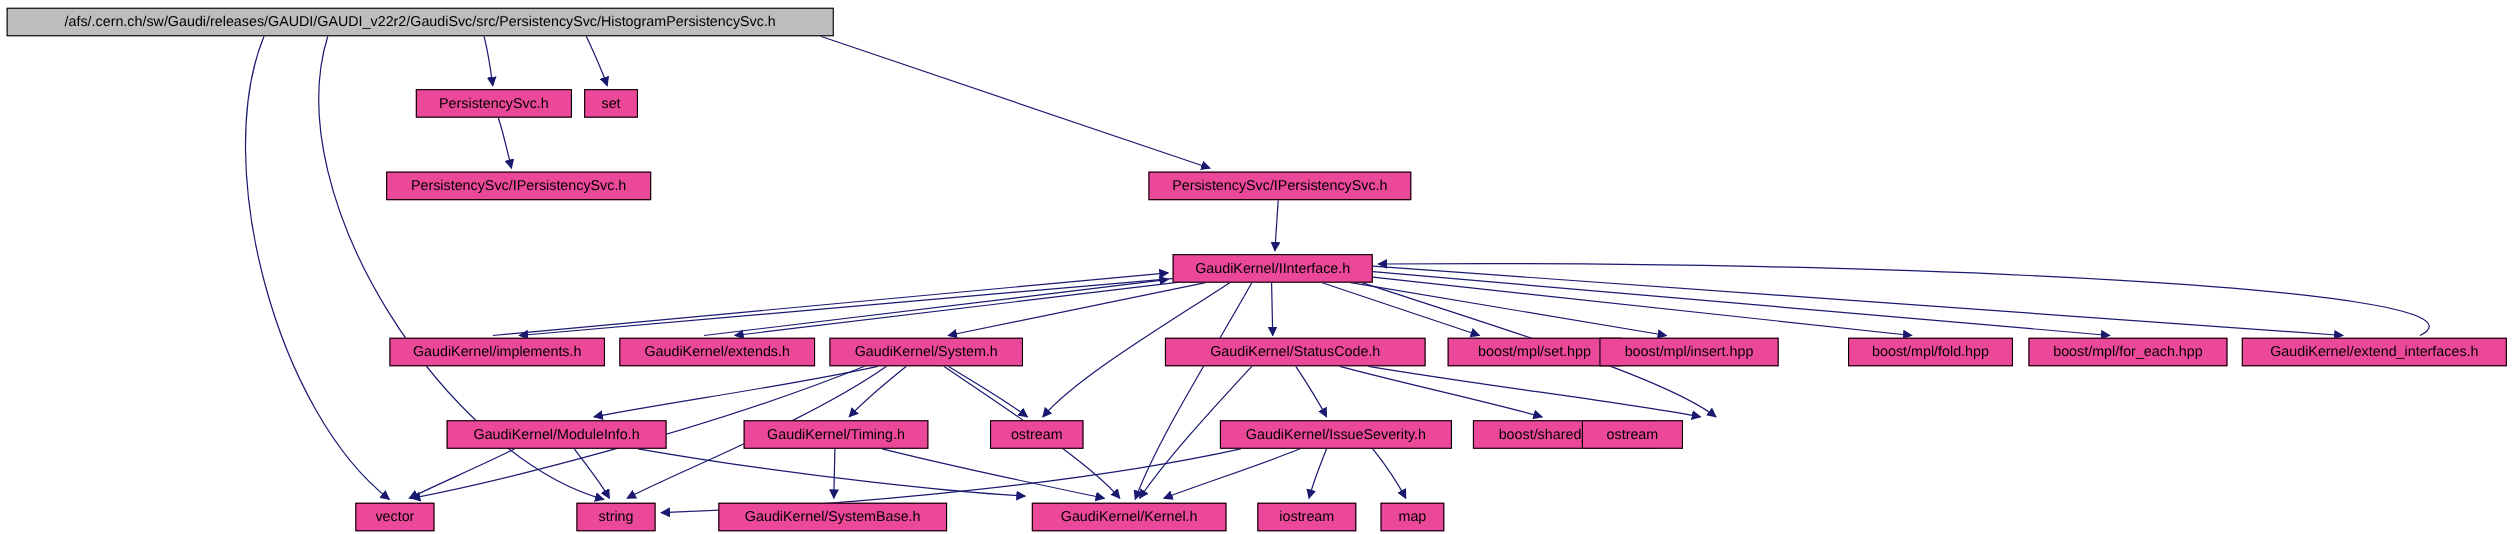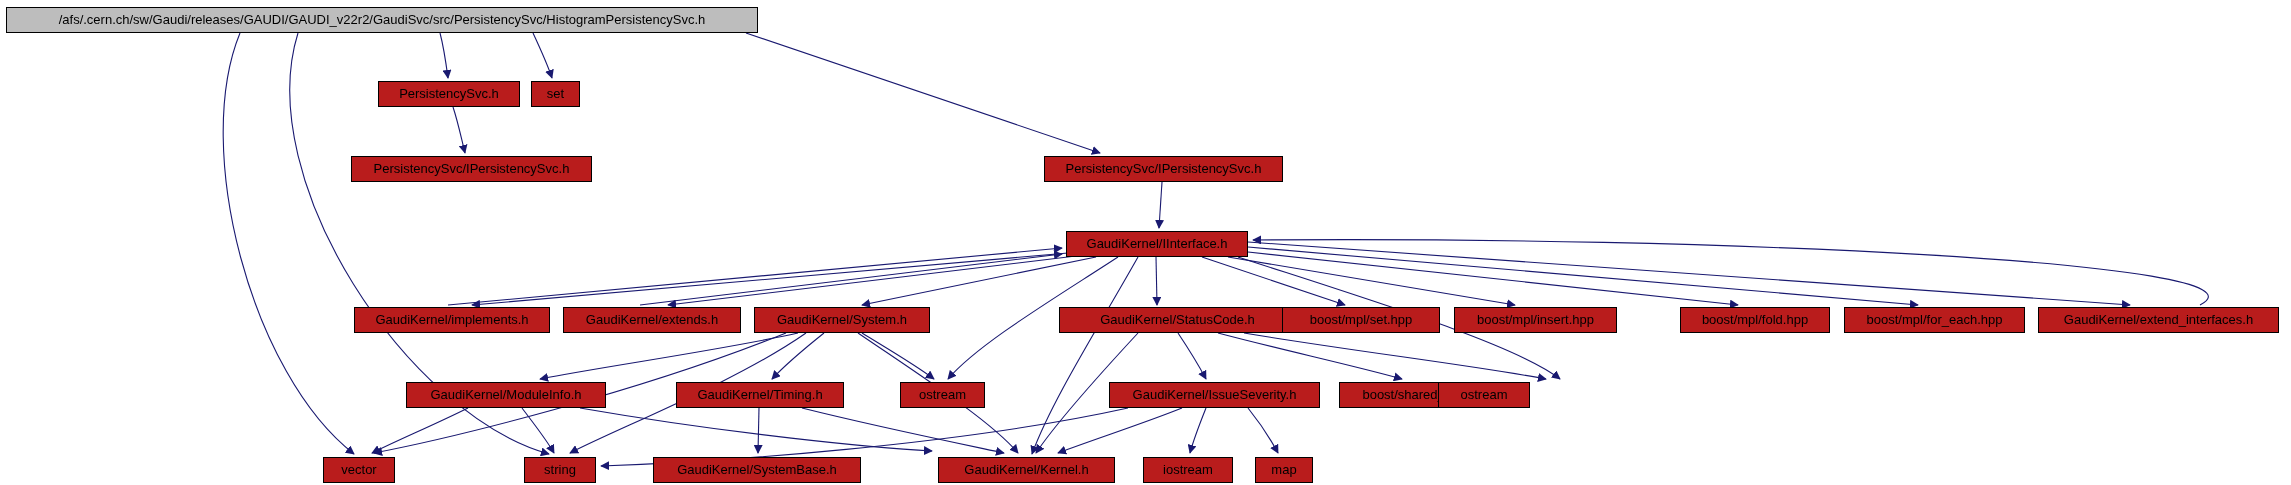--- a/index.html
+++ b/index.html
@@ -10,21 +10,21 @@
     font-family:"Liberation Sans", sans-serif;
     overflow:hidden;
     padding-left:20px;
   }
   #edges{position:absolute;left:0;top:0;}
   .node{
     position:absolute;
     height:26px;
     box-sizing:border-box;
     border:1px solid #000000;
-    background:#b91c1c;
+    background:#ec4899;
     color:#000000;
     font-size:13px;
     line-height:24px;
     display:flex;
     align-items:center;
     justify-content:center;
     white-space:nowrap;
     padding:0 5px;
     z-index:2;
   }
@@ -105,21 +105,21 @@
   <div class="node" style="left:1066px;top:231px;width:182px">GaudiKernel/IInterface.h</div>
 
   <div class="node" style="left:354px;top:307px;width:196px">GaudiKernel/implements.h</div>
 
   <div class="node" style="left:563px;top:307px;width:178px">GaudiKernel/extends.h</div>
 
   <div class="node" style="left:754px;top:307px;width:176px">GaudiKernel/System.h</div>
 
   <div class="node" style="left:1059px;top:307px;width:237px">GaudiKernel/StatusCode.h</div>
 
-  <div class="node" style="left:1282px;top:307px;width:158px">boost/mpl/set.hpp</div>
+  <div class="node" style="left:1316px;top:307px;width:158px">boost/mpl/set.hpp</div>
 
   <div class="node" style="left:1454px;top:307px;width:163px">boost/mpl/insert.hpp</div>
 
   <div class="node" style="left:1680px;top:307px;width:150px">boost/mpl/fold.hpp</div>
 
   <div class="node" style="left:1844px;top:307px;width:181px">boost/mpl/for_each.hpp</div>
 
   <div class="node" style="left:2038px;top:307px;width:241px">GaudiKernel/extend_interfaces.h</div>
 
   <div class="node" style="left:406px;top:382px;width:200px">GaudiKernel/ModuleInfo.h</div>

